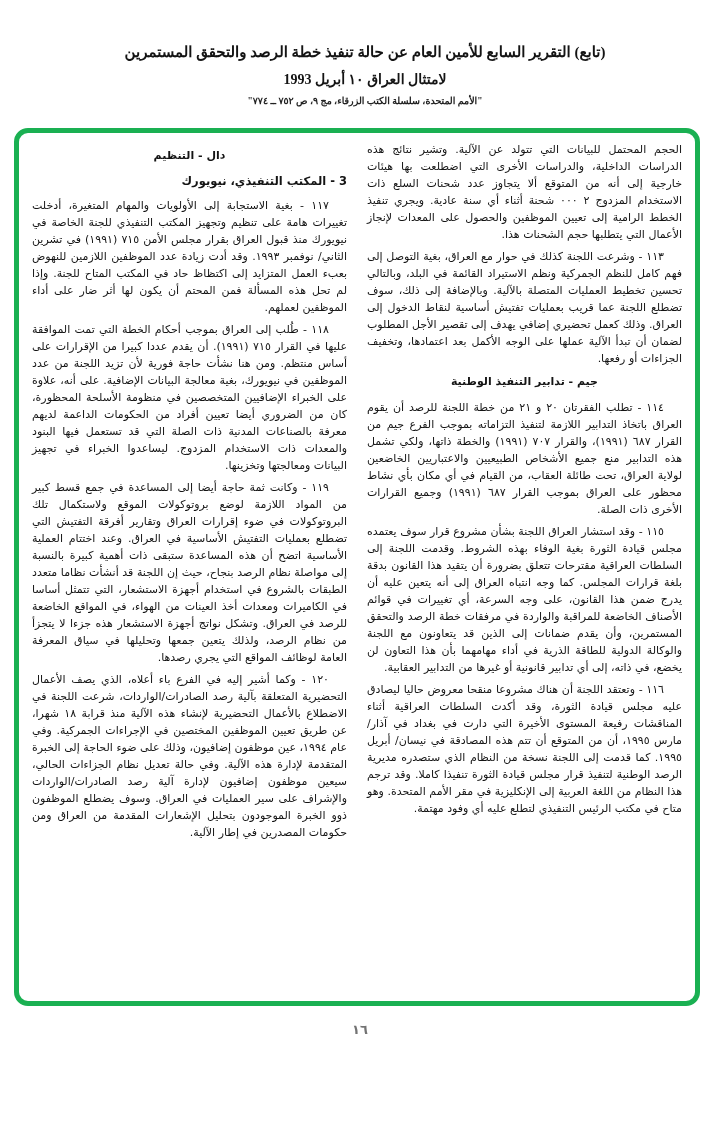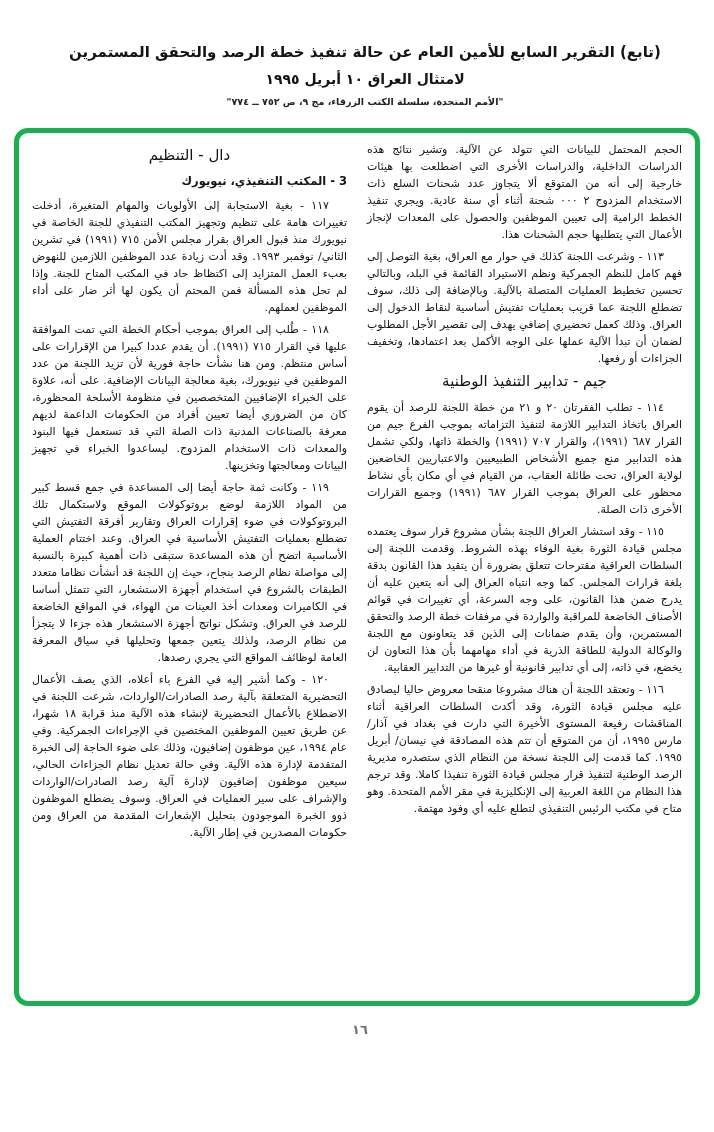--- a/index.html
+++ b/index.html
@@ -4,60 +4,60 @@
 <style>
   html,body{margin:0;padding:0;background:#ffffff;}
   body{
     width:714px;height:1132px;position:relative;overflow:hidden;
     font-family:"DejaVu Sans","Liberation Sans",sans-serif;
     color:#141414;
     direction:rtl;
   }
   .page-header{
     position:absolute;top:40px;left:16px;right:0;
-    text-align:center;font-weight:bold;
+    text-align:center;font-weight:bold;font-family:Liberation Serif, serif;
   }
   .hdr-line1{font-size:15px;line-height:1.7;}
   .hdr-line2{font-size:14px;line-height:1.7;margin-top:2px;}
   .hdr-line3{font-size:9.5px;line-height:1.6;margin-top:3px;font-weight:bold;color:#222;}
   .highlight-box{
     position:absolute;left:14px;top:128px;width:686px;height:878px;
     border:5px solid #1ab052;border-radius:14px;box-sizing:border-box;
     padding:8px 13px 6px 13px;overflow:hidden;background:#ffffff;
   }
   .columns{
     display:flex;gap:20px;height:100%;
   }
   .col{
     flex:1 1 0;min-width:0;
     font-size:11px;line-height:17px;
     text-align:justify;
   }
   .col p{margin:0 0 5px 0;}
   .para-num{text-indent:18px;}
   .sec-heading{
-    font-weight:normal;text-align:center;
-    margin:6px 0 9px 0;font-size:15px;
+    font-weight:bold;text-align:center;
+    margin:6px 0 9px 0;font-size:11px;
   }
   .sub-heading{
     font-weight:bold;text-align:right;
     margin:9px 0 7px 0;font-size:11.5px;
   }
   .page-number{
     position:absolute;top:1022px;left:352px;
     font-size:13px;font-weight:bold;color:#737373;
     direction:rtl;
   }
 </style>
 </head>
 <body>
 
 <div class="page-header">
   <div class="hdr-line1">(تابع) التقرير السابع للأمين العام عن حالة تنفيذ خطة الرصد والتحقق المستمرين</div>
-  <div class="hdr-line2">لامتثال العراق ١٠ أبريل ١٩٩٥</div>
+  <div class="hdr-line2">لامتثال العراق ١٠ أبريل 1993</div>
   <div class="hdr-line3">"الأمم المتحدة، سلسلة الكتب الزرقاء، مج ٩، ص ٧٥٢ ــ ٧٧٤"</div>
 </div>
 
 <div class="highlight-box">
   <div class="columns">
 
     <div class="col">
       <p>الحجم المحتمل للبيانات التي تتولد عن الآلية. وتشير نتائج هذه الدراسات الداخلية، والدراسات الأخرى التي اضطلعت بها هيئات خارجية إلى أنه من المتوقع ألا يتجاوز عدد شحنات السلع ذات الاستخدام المزدوج ٢ ٠٠٠ شحنة أثناء أي سنة عادية. ويجري تنفيذ الخطط الرامية إلى تعيين الموظفين والحصول على المعدات لإنجاز الأعمال التي يتطلبها حجم الشحنات هذا.</p>
       <p class="para-num">١١٣ - وشرعت اللجنة كذلك في حوار مع العراق، بغية التوصل إلى فهم كامل للنظم الجمركية ونظم الاستيراد القائمة في البلد، وبالتالي تحسين تخطيط العمليات المتصلة بالآلية. وبالإضافة إلى ذلك، سوف تضطلع اللجنة عما قريب بعمليات تفتيش أساسية لنقاط الدخول إلى العراق. وذلك كعمل تحضيري إضافي يهدف إلى تقصير الأجل المطلوب لضمان أن تبدأ الآلية عملها على الوجه الأكمل بعد اعتمادها، وتخفيف الجزاءات أو رفعها.</p>
       <div class="sec-heading">جيم - تدابير التنفيذ الوطنية</div>

